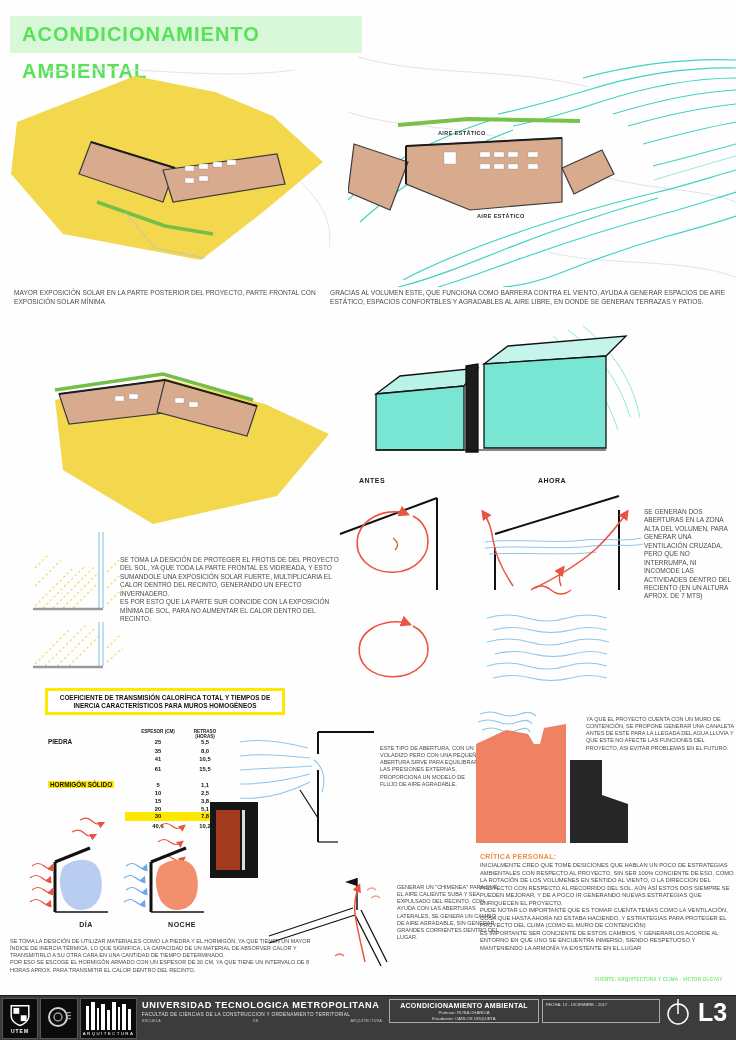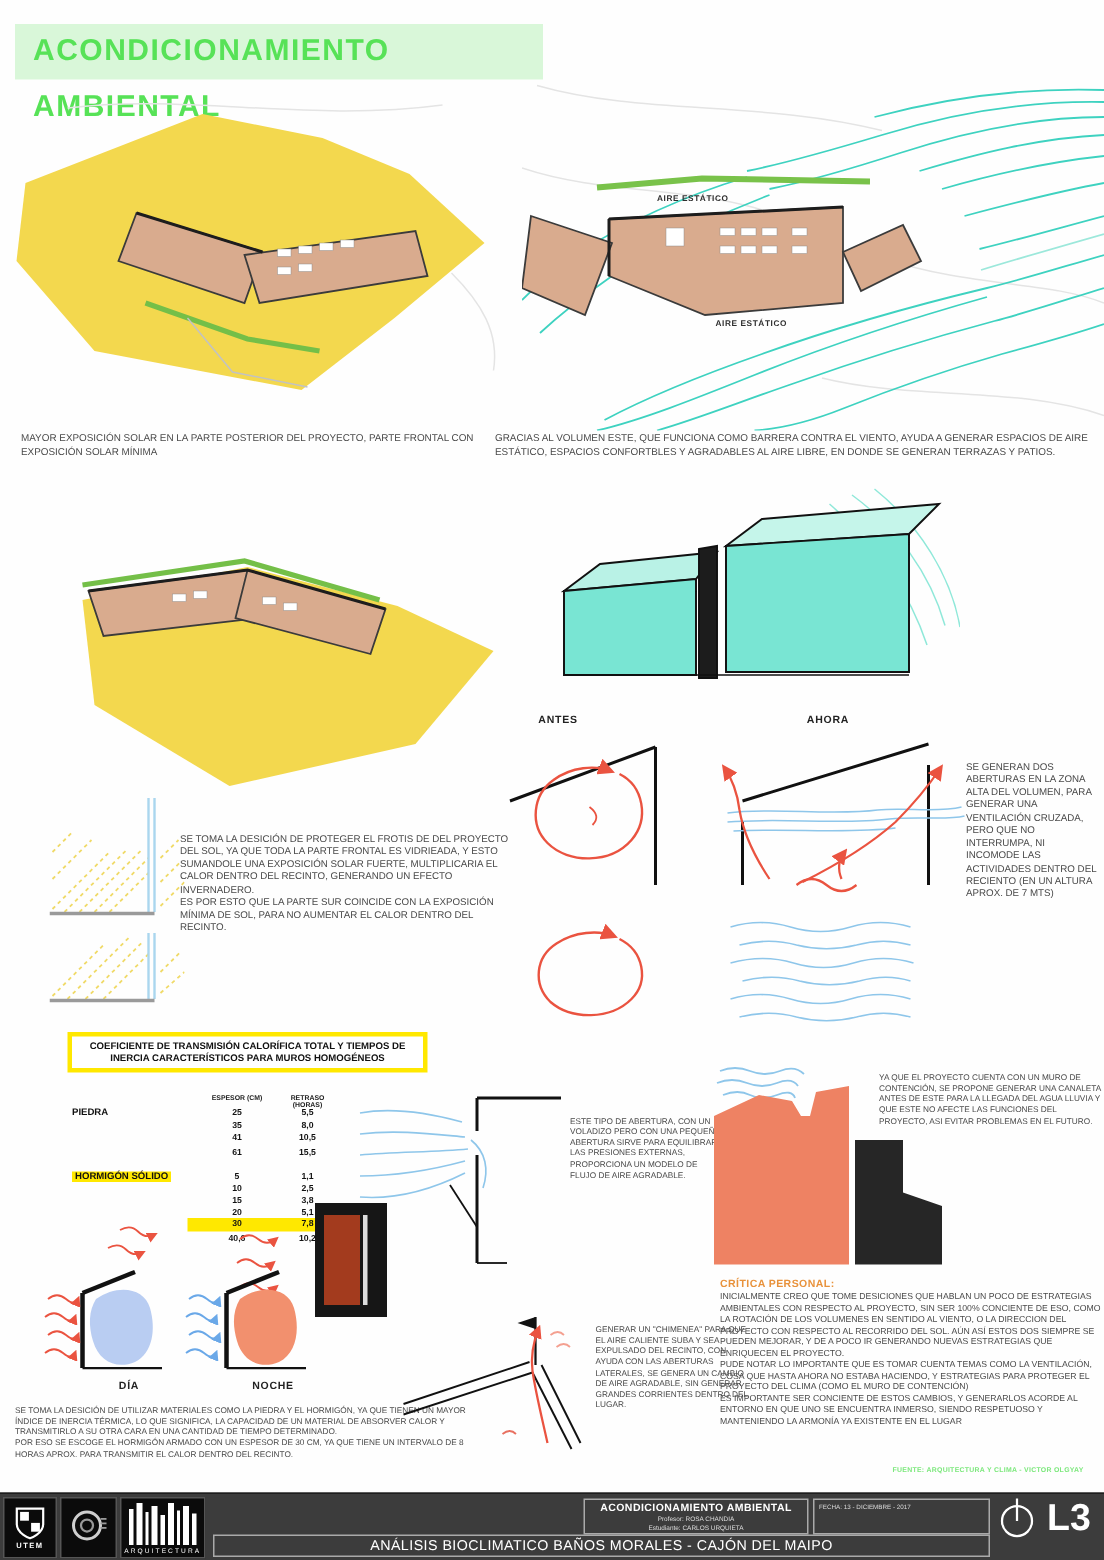--- a/index.html
+++ b/index.html
@@ -379,27 +379,35 @@
         <rect x="17" y="2" width="4" height="26"></rect>
           <rect x="23" y="8" width="3" height="20"></rect>
           <rect x="28" y="0" width="4" height="28"></rect>
         <rect x="34" y="5" width="2" height="23"></rect>
           <rect x="38" y="2" width="4" height="26"></rect>
           <rect x="44" y="7" width="3" height="21"></rect>
       </g>
     </svg>
     <span style="font-size:4.4px;letter-spacing:1.4px;margin-top:1px;">ARQUITECTURA</span>
   </div>
+  <div class="abs" style="left:142px;top:4px;width:244px;">
+    <div class="uni">UNIVERSIDAD TECNOLOGICA METROPOLITANA</div>
+    <div class="facline">FACULTAD DE CIENCIAS DE LA CONSTRUCCION Y ORDENAMIENTO TERRITORIAL</div>
+    <div class="escline" style="width:240px;">
+      <span>ESCUELA</span>
+      <span>DE</span>
+      <span>ARQUITECTURA</span>
+    </div>
+  </div>
   <div class="abs projbox" style="left:389px;top:3px;width:150px;height:24px;">
     <div class="projtitle">ACONDICIONAMIENTO AMBIENTAL</div>
     <div class="projline">Profesor: ROSA CHANDIA</div>
     <div class="projline">Estudiante: CARLOS URQUIETA</div>
   </div>
   <div class="abs fechabox" style="left:542px;top:3px;width:118px;height:24px;">FECHA: 13 - DICIEMBRE - 2017</div>
-  <div class="abs strip" style="left:142px;top:27px;width:518px;height:15px;">ANÁLISIS BIOCLIMATICO BAÑOS MORALES - CAJÓN DEL MAIPO</div>
   <div class="abs sheetbox" style="left:664px;top:2px;width:70px;height:41px;">
     <svg width="28" height="28" viewBox="0 0 28 28">
       <circle cx="14" cy="16" r="10" fill="none" stroke="#fff" stroke-width="1.5"></circle>
       <path d="M14,16 V1" stroke="#fff" stroke-width="1.5"></path>
     </svg>
     <span class="sheet">L3</span>
   </div>
 </div>
 
 </body></html>

